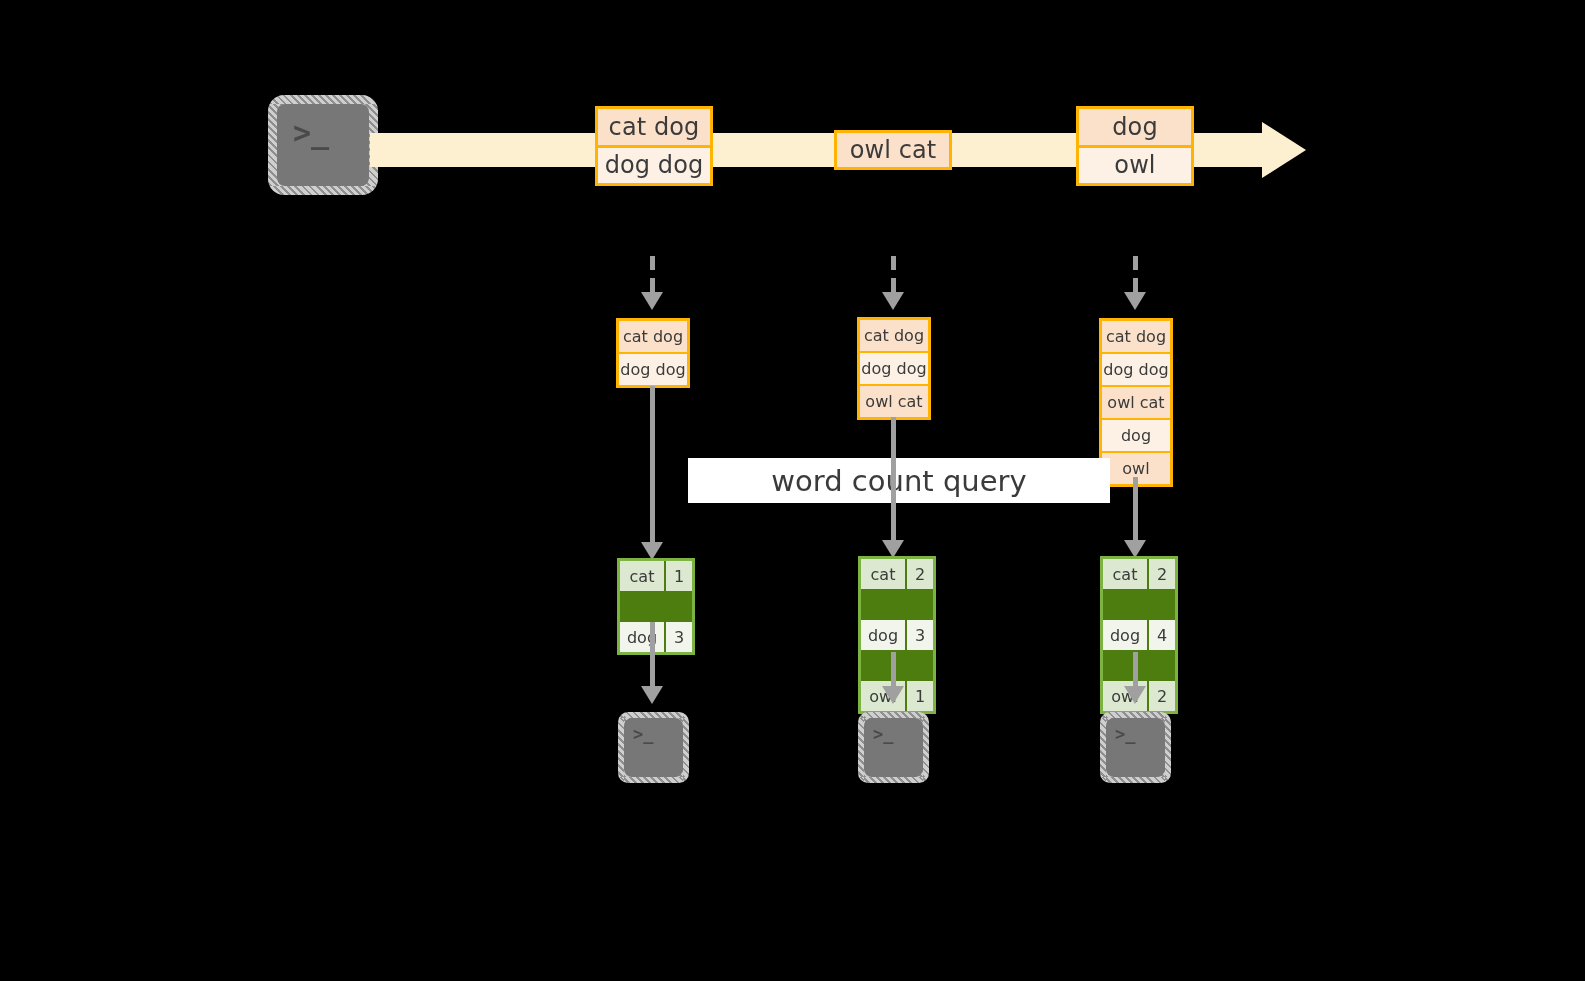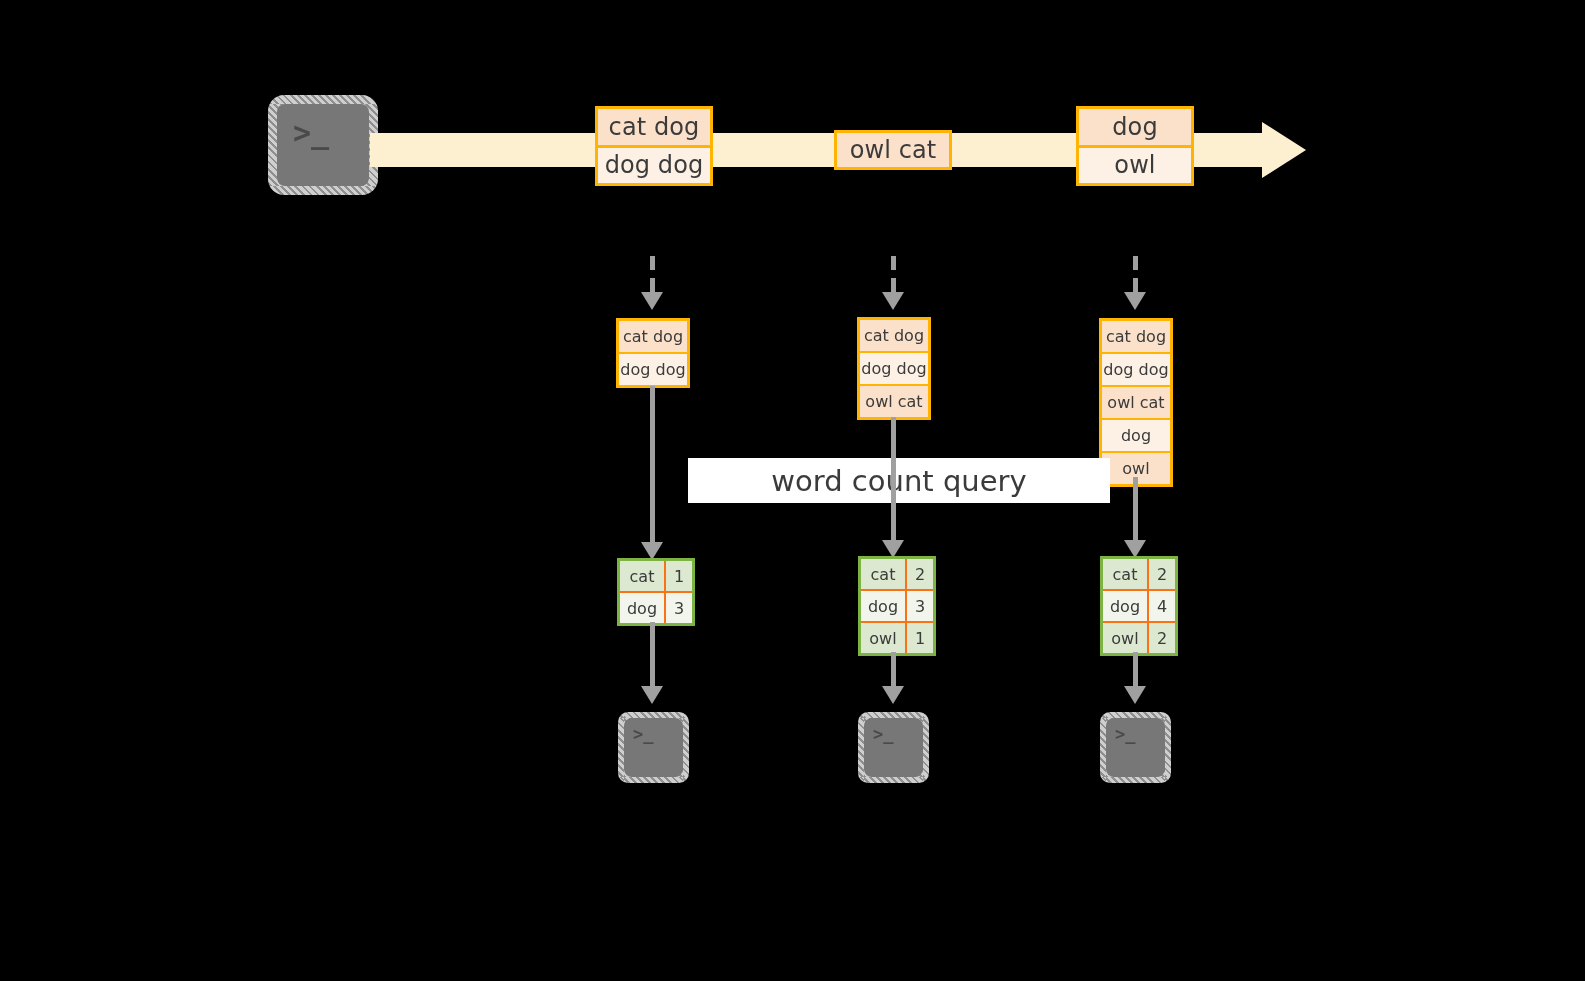--- a/index.html
+++ b/index.html
@@ -110,23 +110,24 @@
   }
   .snap-table .row.shade-a { background: #FBE0CA; }
   .snap-table .row.shade-b { background: #FDF1E6; }
   .snap-table .row + .row { margin-top: 2px; }
 
   
   .result-table {
     position: absolute;
     box-sizing: border-box;
     border: 3px solid #7CB342;
-    background: #f97316;
+    background: #4d7c0f;
     display: flex;
     flex-direction: column;
+    gap: 29px;
   }
   .result-table .row {
     display: flex;
     height: 30px;
   }
   .result-table .row + .row { margin-top: 2px; }
   .result-table .kcell,
   .result-table .vcell {
     box-sizing: border-box;
     display: flex;

